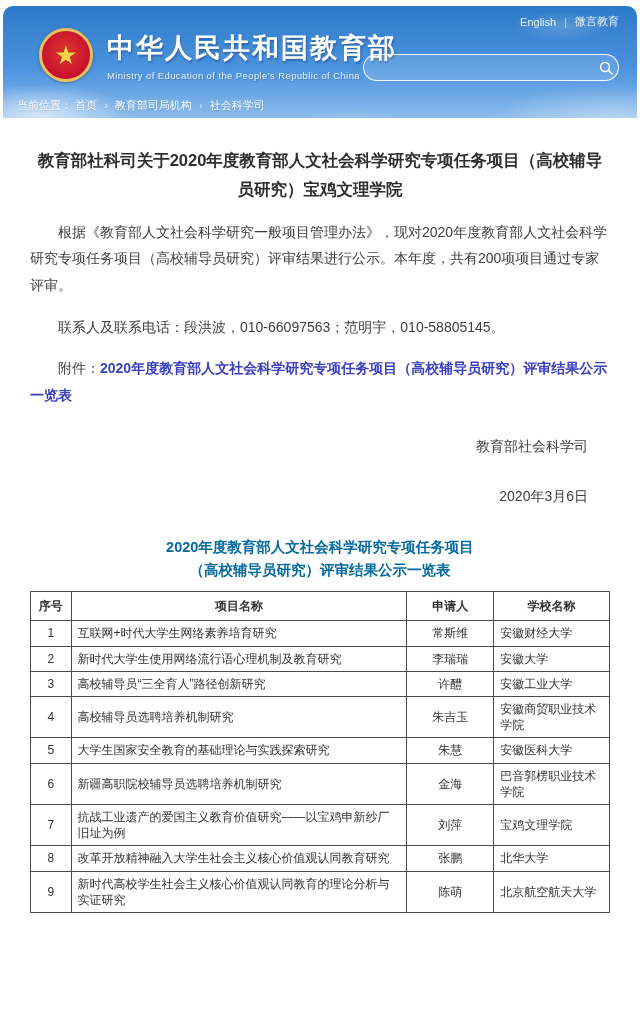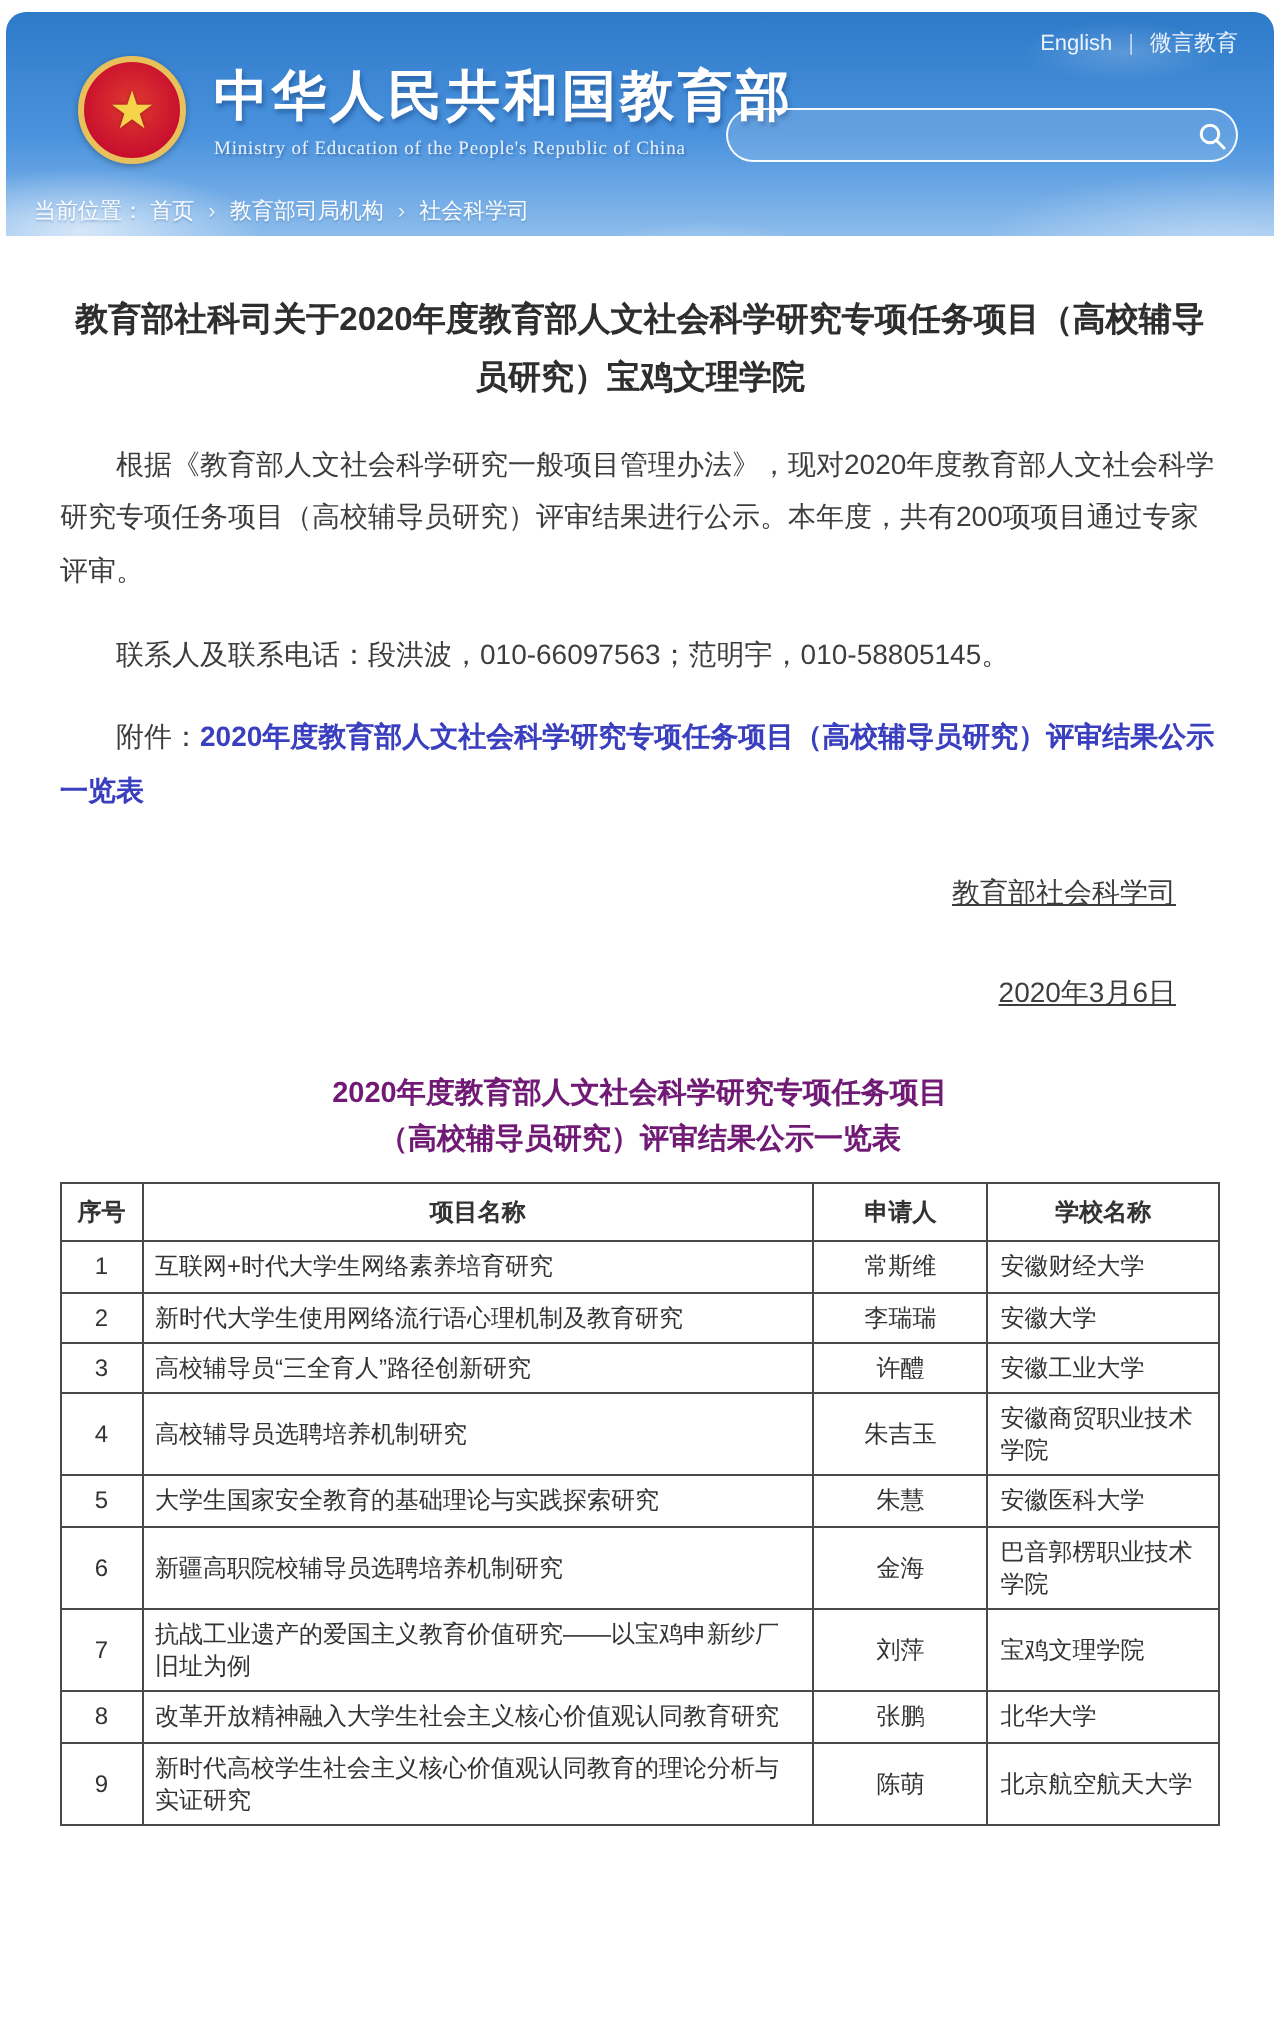--- a/index.html
+++ b/index.html
@@ -43,21 +43,20 @@
     box-shadow: 0 1px 3px rgba(0,0,0,.3);
   }
   .emblem .star { color: #f6d44a; font-size: 26px; line-height: 1; text-shadow: 0 0 2px rgba(0,0,0,.3); }
   .brand-text .cn {
     font-size: 27px; font-weight: bold; color: #ffffff; letter-spacing: 2px;
     text-shadow: 1px 2px 2px rgba(20,60,120,.45);
   }
   .brand-text .en {
     margin-top: 4px; font-size: 9.5px; color: rgba(255,255,255,.88); letter-spacing: .4px;
     text-shadow: 1px 1px 1px rgba(20,60,120,.35);
-    font-family: Liberation Serif, serif;
   }
   .search-box {
     position: absolute; right: 18px; top: 48px;
     width: 256px; height: 27px;
     border: 1px solid rgba(255,255,255,.95);
     border-radius: 14px;
     background: rgba(255,255,255,.14);
     display: flex; align-items: center;
   }
   .search-box input {
@@ -79,29 +78,29 @@
     font-size: 16.5px; font-weight: bold; color: var(--text-dark, #2e2e2e);
     text-align: center; line-height: 1.75; margin: 0 2px 10px;
   }
   .article p {
     font-size: 14px; line-height: 1.9; text-indent: 2em;
     margin: 15px 0; color: var(--text-body, #3d3d3d);
   }
   .attachment-link {
     color: var(--link-blue, #3a3fbf); text-decoration: none; font-weight: bold; cursor: pointer;
   }
-  .sig-block { text-align: right; padding-right: 22px; font-size: 14px; color: var(--text-body, #3d3d3d); text-decoration: underline; }
+  .sig-block { text-align: right; padding-right: 22px; font-size: 14px; color: var(--text-body, #3d3d3d); }
   .sig-name { margin-top: 30px; }
   .sig-date { margin-top: 32px; margin-bottom: 26px; }
 
   
   .table-section { padding: 4px 30px 14px; }
   .table-title {
     text-align: center; font-weight: bold; font-size: 14.5px;
-    line-height: 1.55; color: #701a75; margin-bottom: 10px;
+    line-height: 1.55; color: #0369a1; margin-bottom: 10px;
   }
   .table-wrap { position: relative; }
   table.results {
     width: 100%; border-collapse: collapse; table-layout: fixed;
     font-size: 12px; color: #333;
   }
   table.results th, table.results td {
     border: 1px solid var(--border-dark, #4a4a4a);
     padding: 4px 6px; line-height: 1.35;
   }

